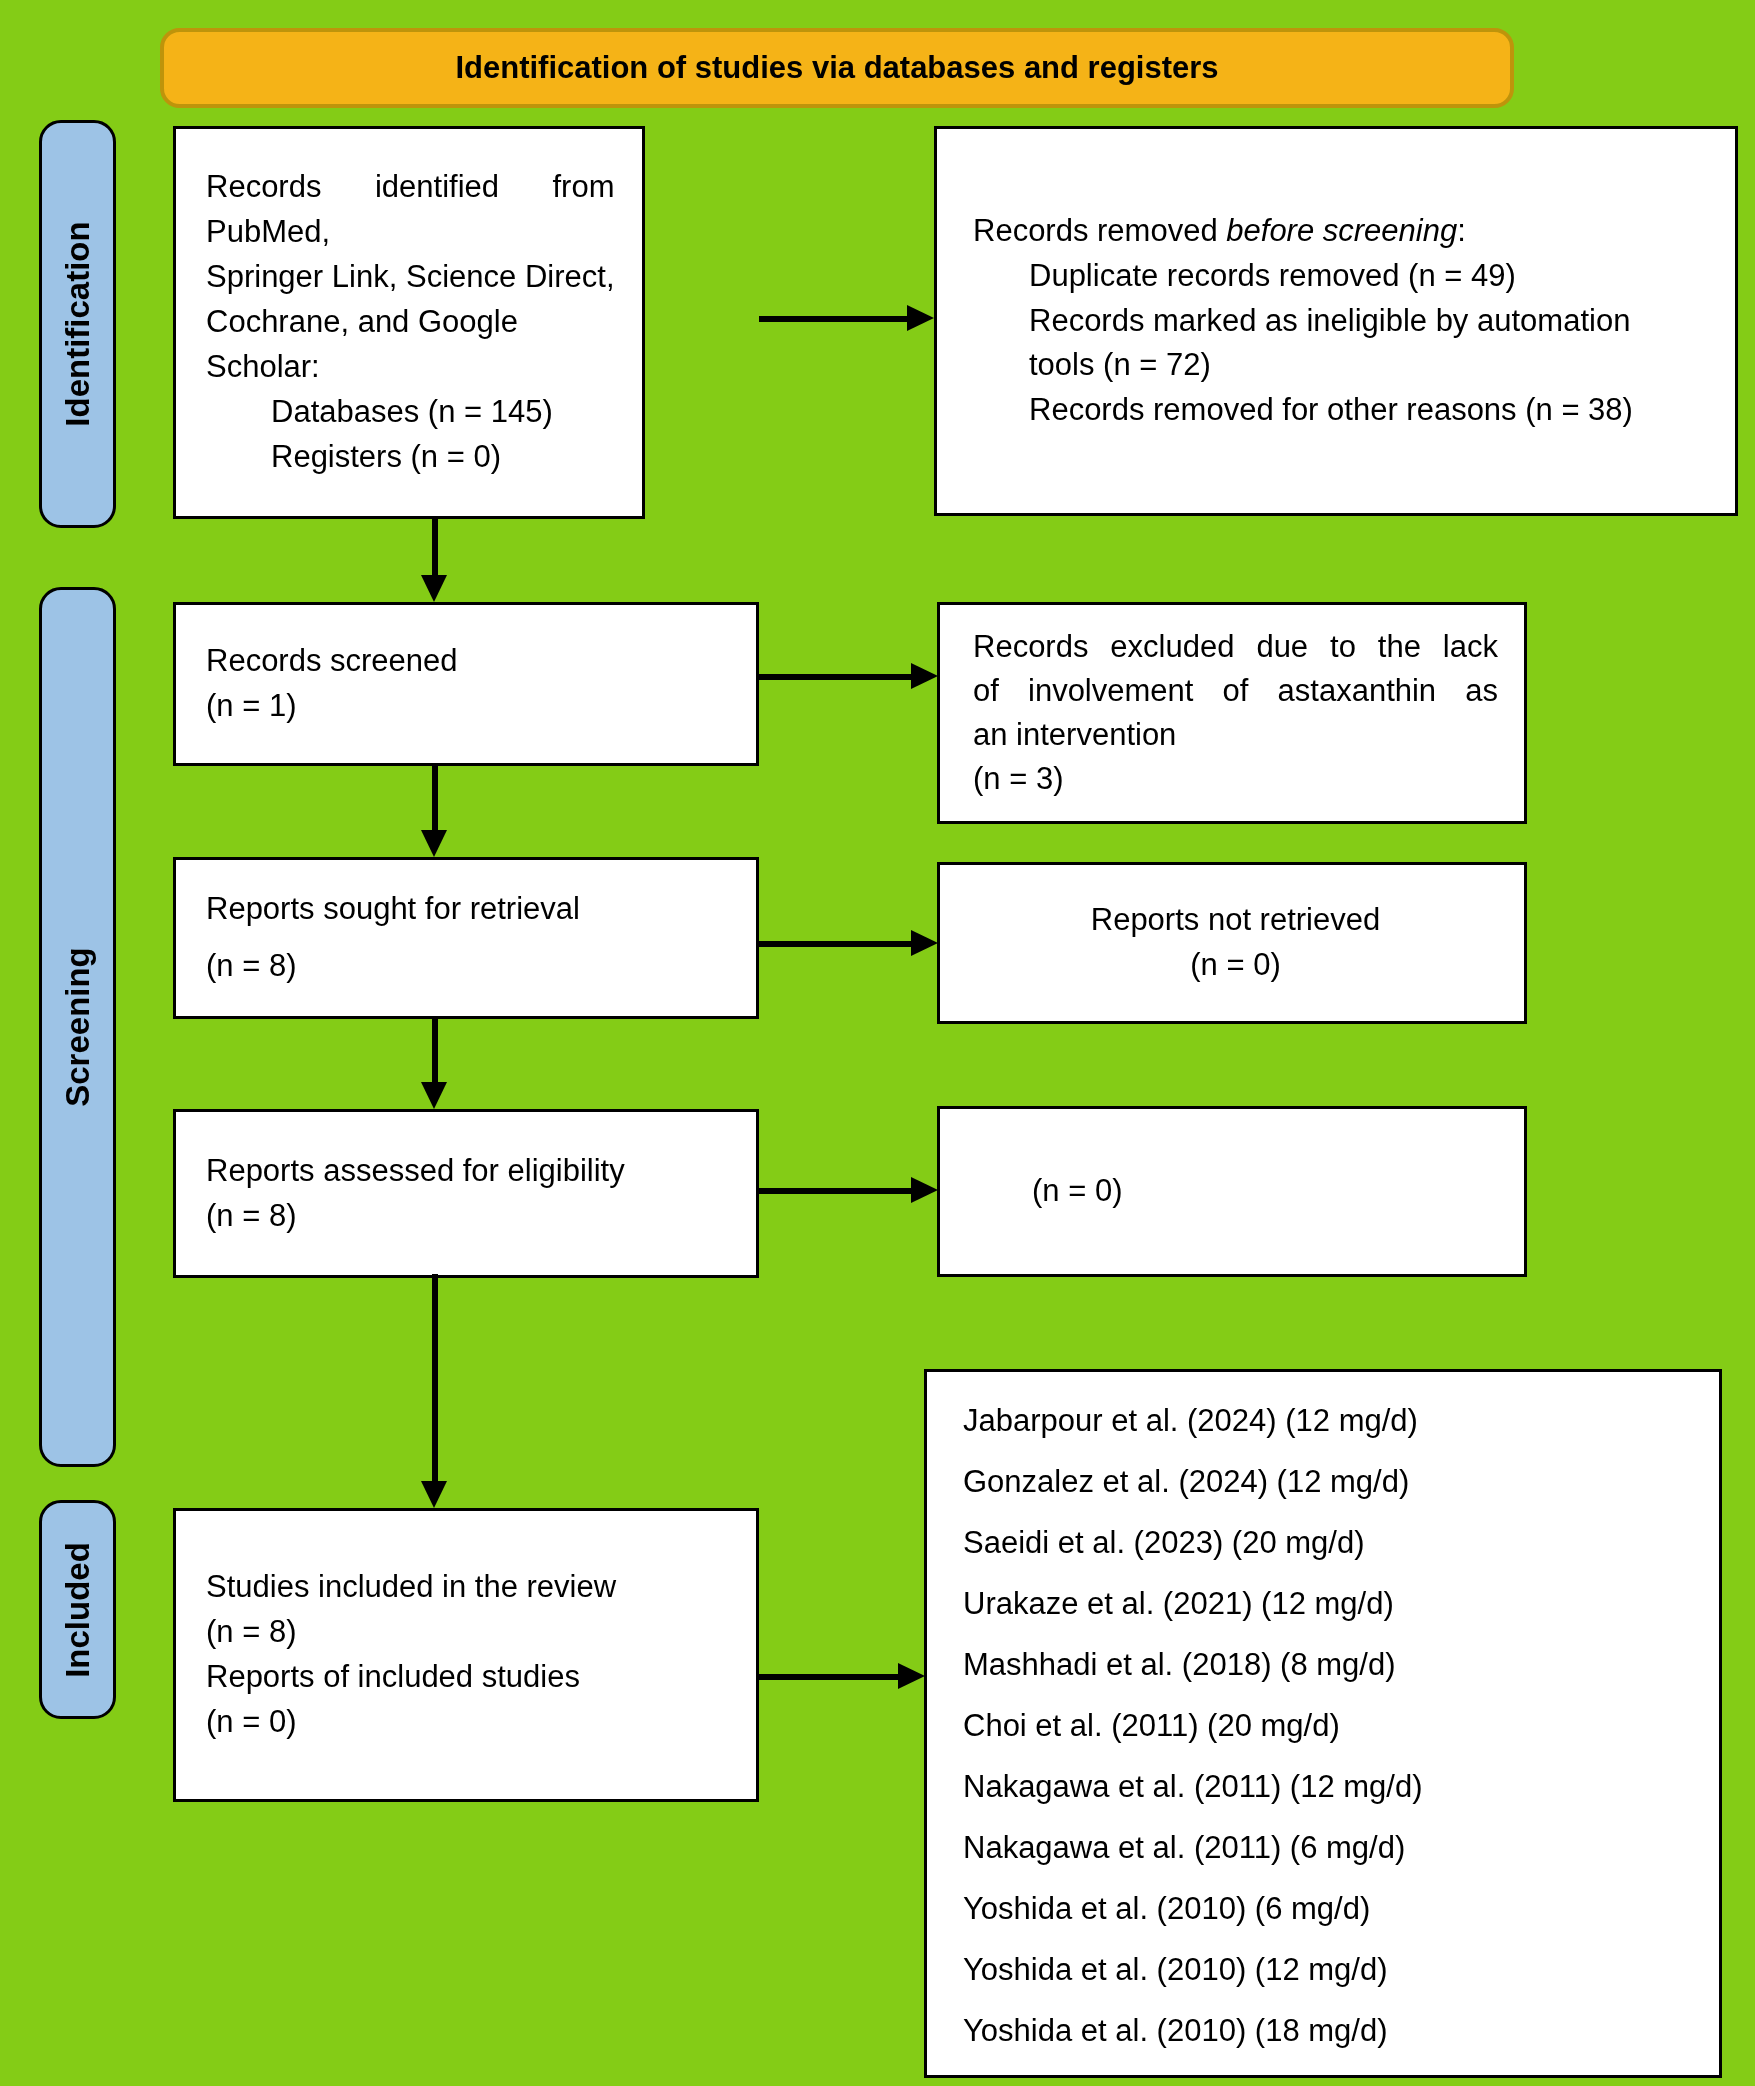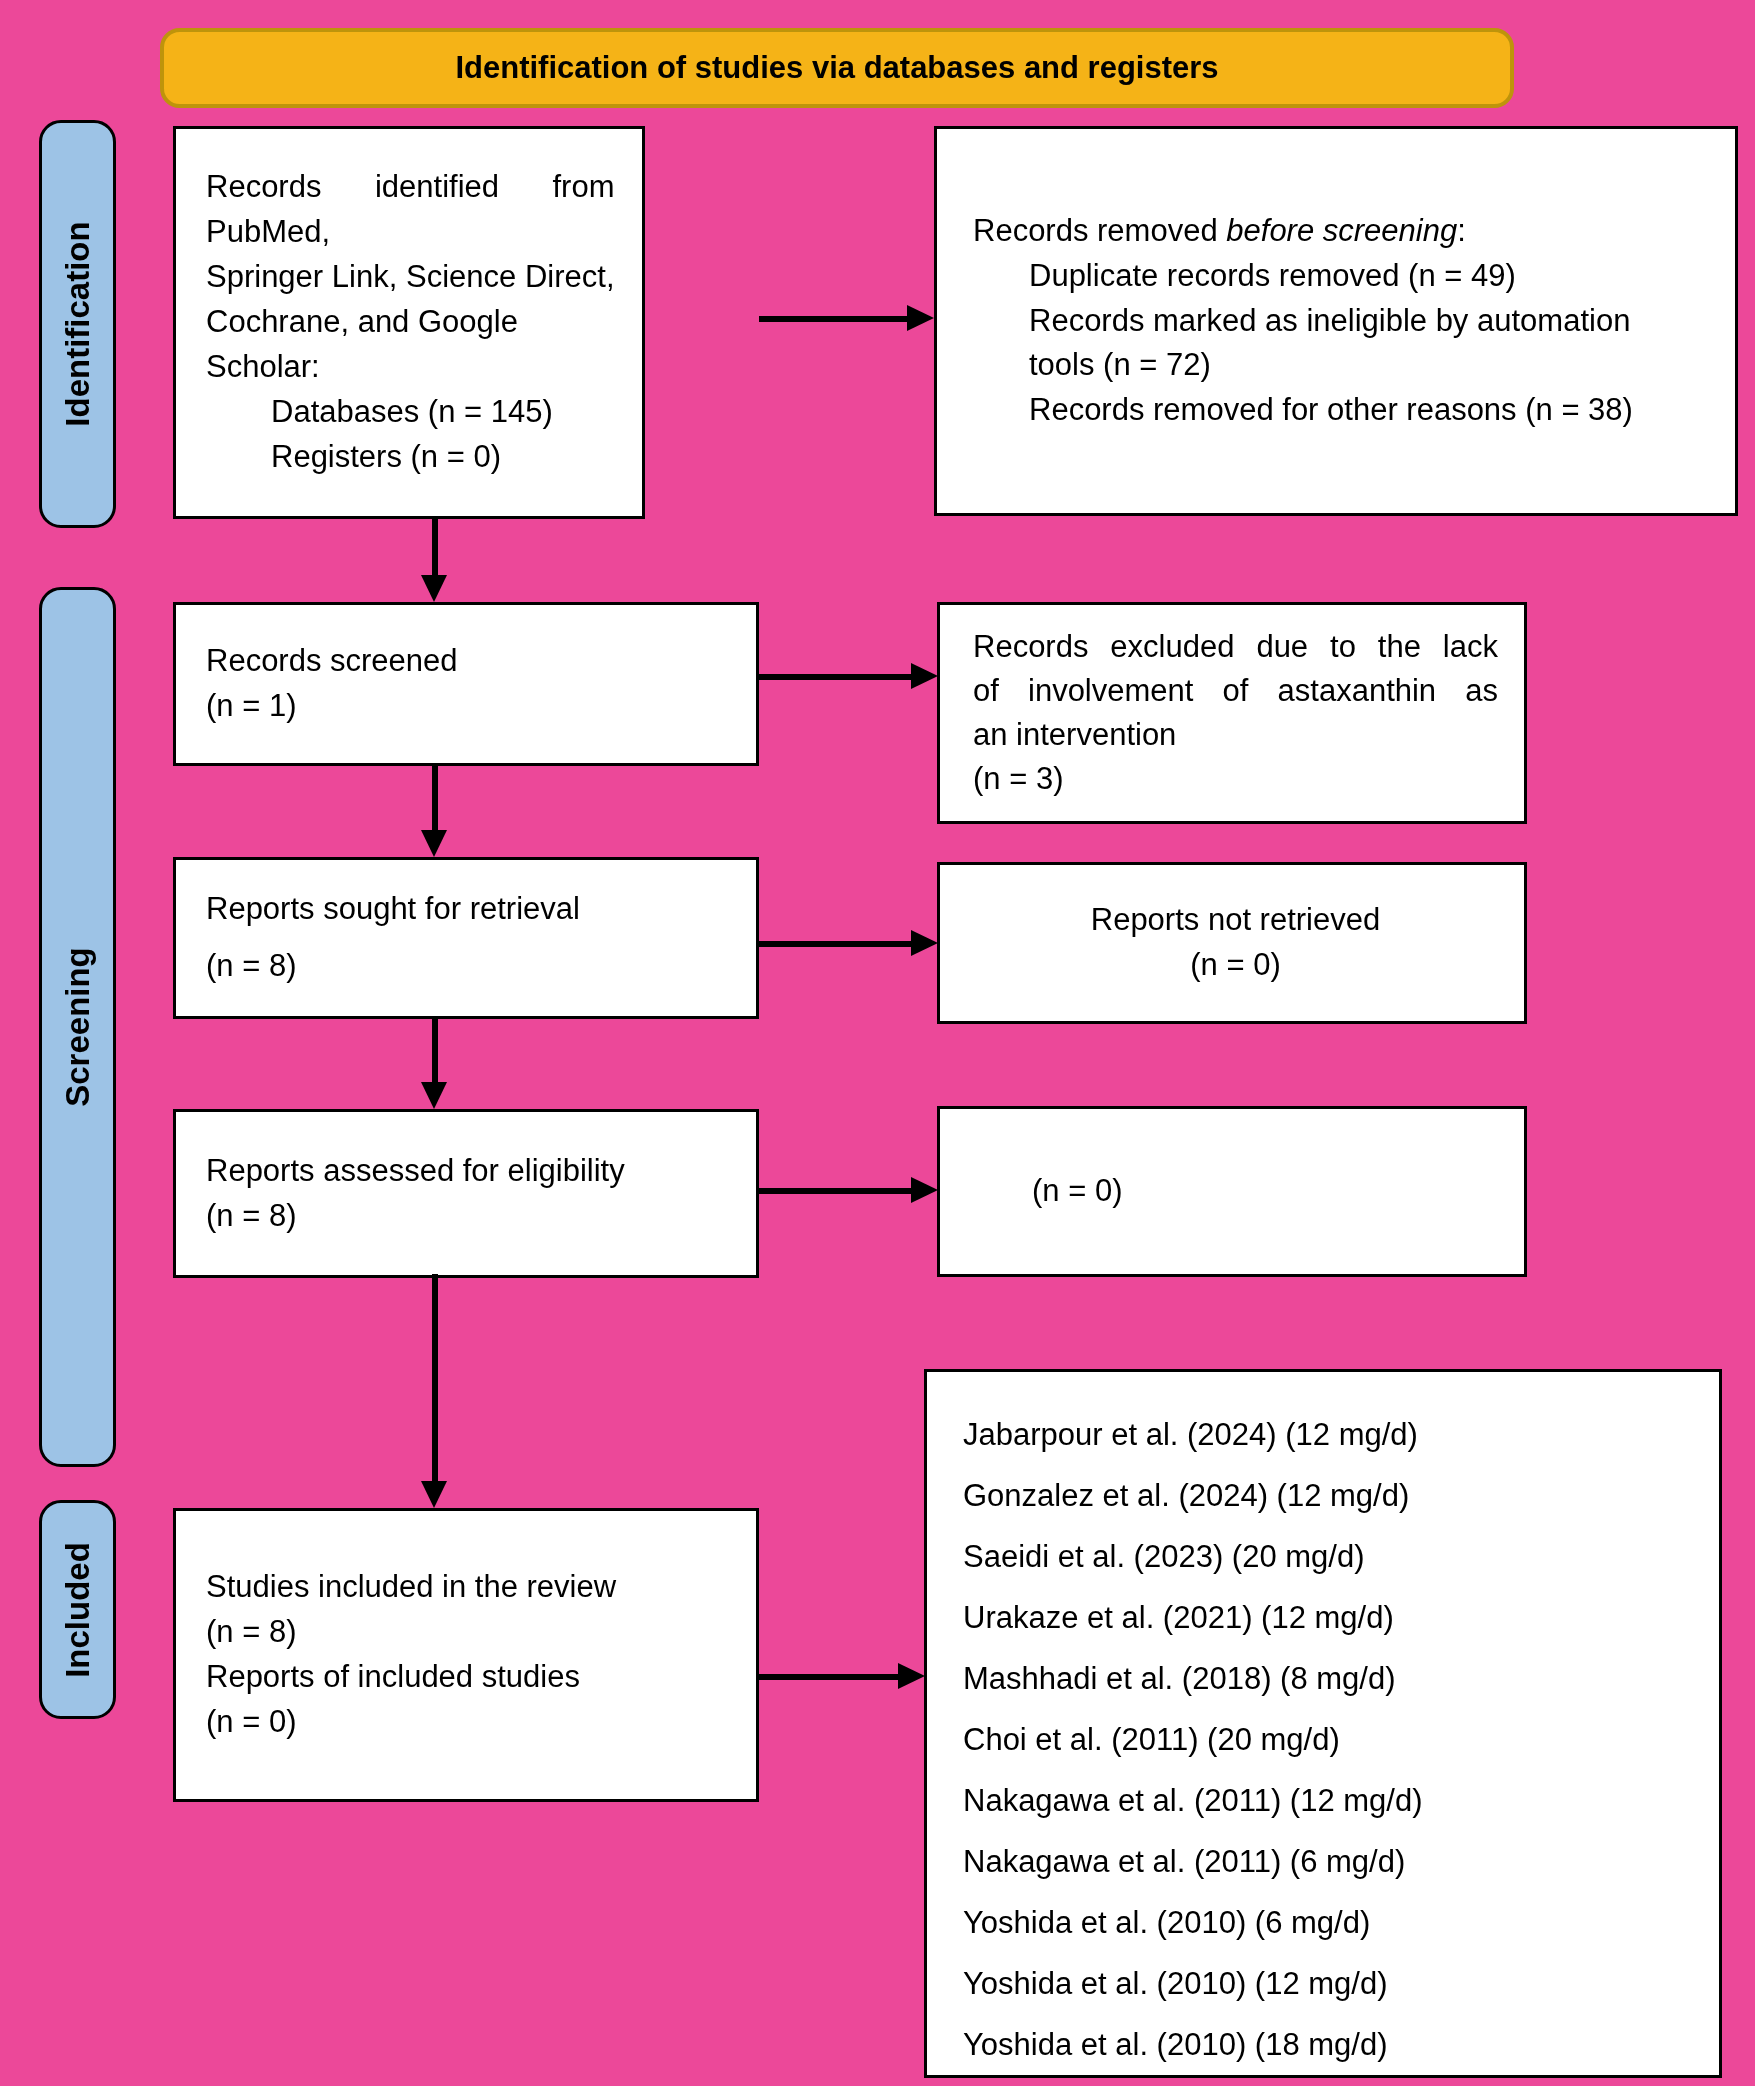--- a/index.html
+++ b/index.html
@@ -1,20 +1,20 @@
 <!DOCTYPE html>
 <html style="font-size:10.5px"><head>
 <meta charset="utf-8">
 <style>
   html, body { margin: 0; padding: 0; background: #ffffff; }
   .canvas {
     position: relative;
     width: 1756px;
     height: 2087px;
-    background: #ec4899;
+    background: #84cc16;
     font-family: "Liberation Sans", sans-serif;
     color: #000000;
   }
   .banner {
     position: absolute;
     left: 160px; top: 27.5px; width: 1354px; height: 80px;
     background: #F5B317;
     border: 4.6px solid #BE940B;
     border-radius: 19.6px;
     box-sizing: border-box;
@@ -58,21 +58,21 @@
   .box-l5 { left: 173px;  top: 1508px; width: 586px;  height: 294px; padding: 0 27.5px 0 30px; }
   .box-r1 { left: 934px; top: 126px;  width: 804px; height: 390px; padding: 0 23px 0 36px; }
   .box-r1 .sub { padding-left: 56px; }
   .box-r2 { left: 937px; top: 602px;  width: 590px;  height: 222px; padding: 0 26px 0 33px; line-height: 1.42; }
   .box-r3 { left: 937px; top: 862px; width: 590px;  height: 162px; padding: 0 26px 0 33px; align-items: center; }
   .box-r4 { left: 937px; top: 1106px; width: 590px;  height: 171px; padding: 0 26px 0 33px; }
   .box-r4 .sub { padding-left: 59px; }
   .box-r5 {
     left: 924px; top: 1369px; width: 798px; height: 709px;
     padding: 18.3px 19.6px 0 36px;
-    justify-content: flex-end;
+    justify-content: flex-start;
   }
   .study-line { font-size: 31px; line-height: 61px; white-space: nowrap; }
   
   .harrow { position: absolute; height: 0; }
   .harrow .shaft { position: absolute; left: 0; right: 23.6px; top: -2.6px; height: 5.2px; background: #000; }
   .harrow .head {
     position: absolute; right: 0; top: -13.7px; width: 0; height: 0;
     border-left: 27.5px solid #000;
     border-top: 13.7px solid transparent;
     border-bottom: 13.7px solid transparent;

